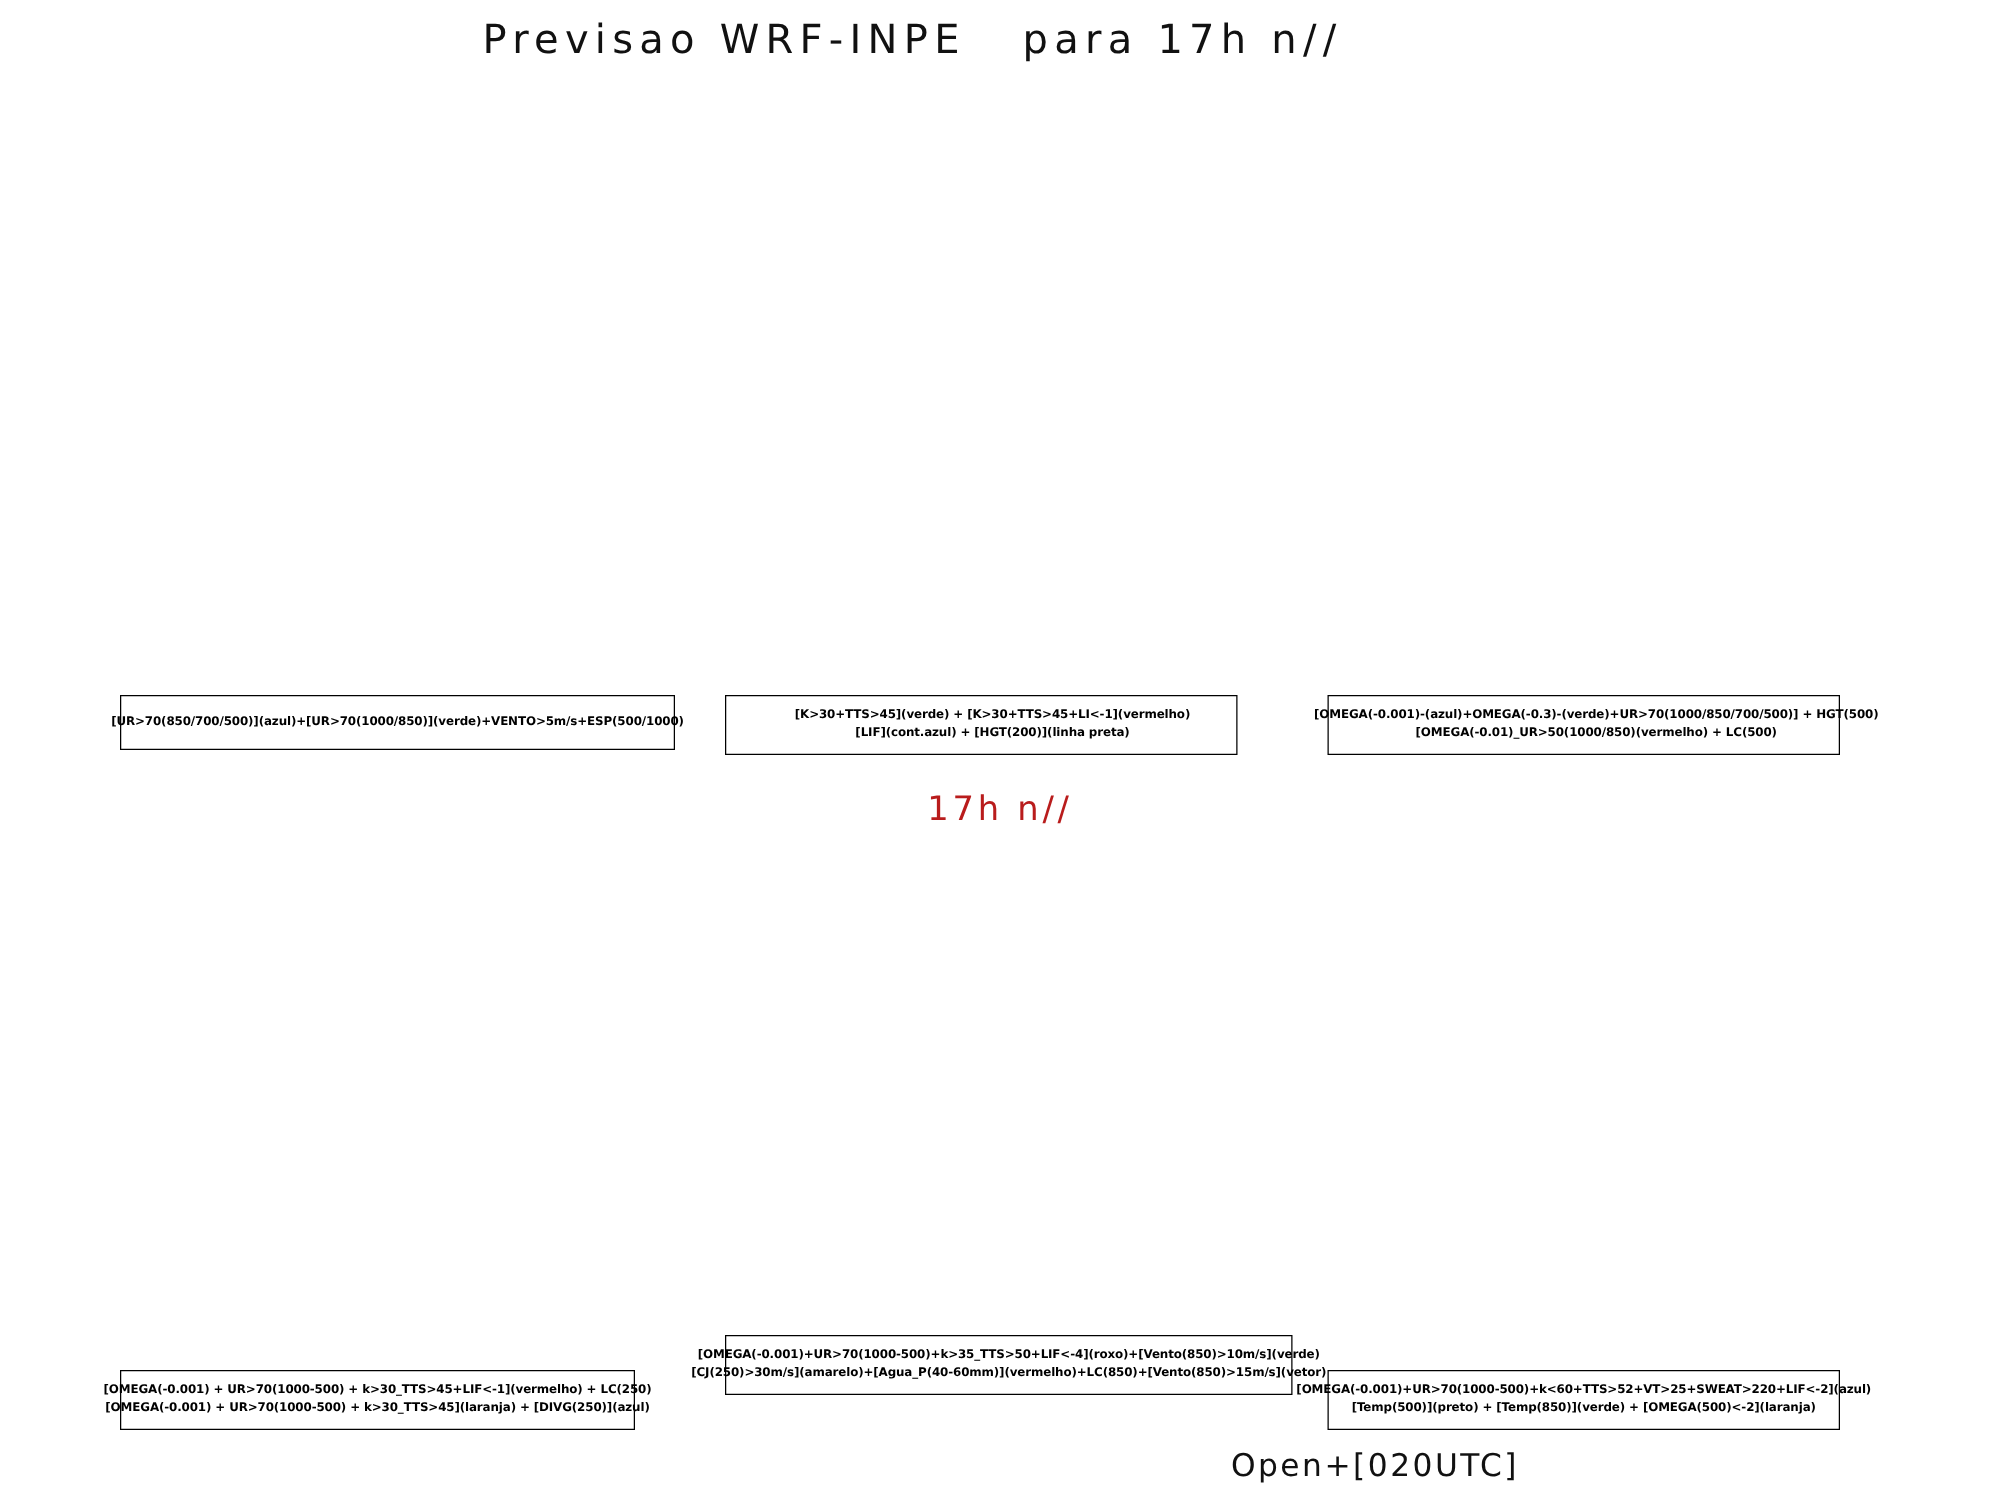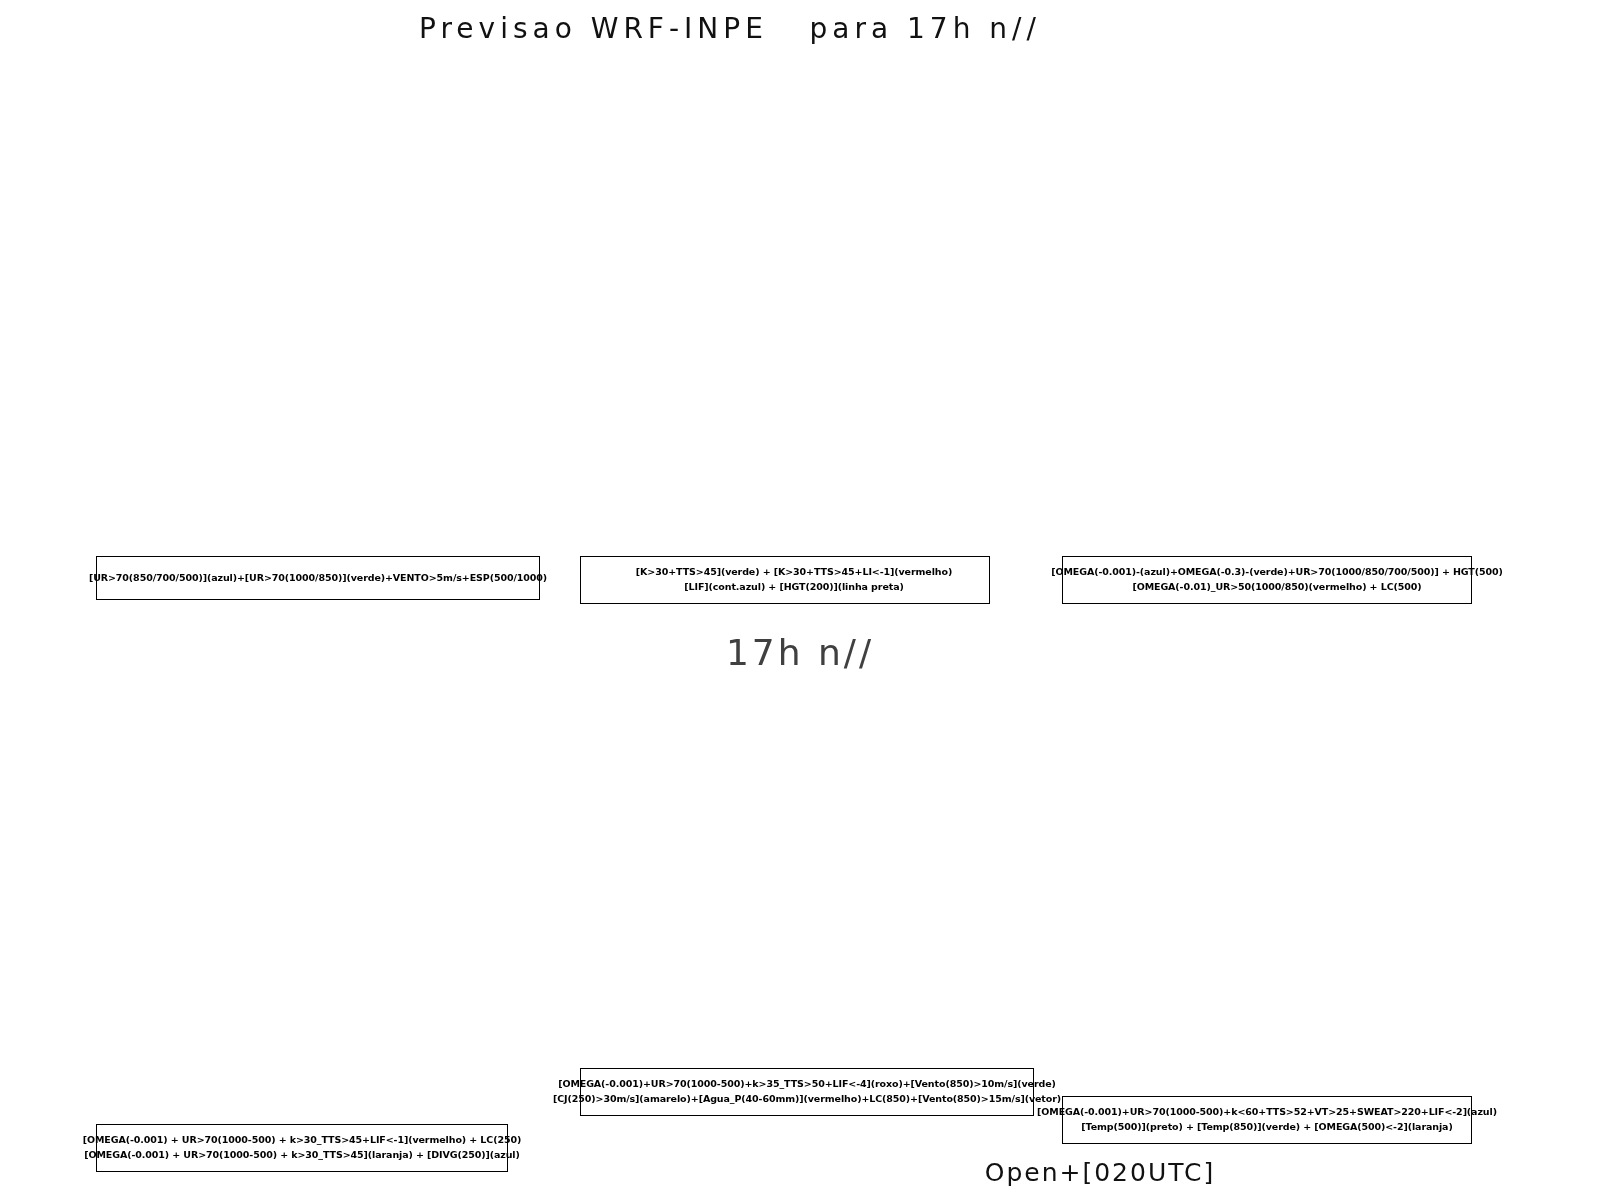--- a/index.html
+++ b/index.html
@@ -16,38 +16,38 @@
     overflow: hidden;
   }
 
   .page-title {
     position: absolute;
     top: 12px;
     left: 0;
     width: 1460px;
     text-align: center;
     font-family: "DejaVu Sans", sans-serif;
-    font-size: 28px;
+    font-size: 32px;
     font-weight: 400;
     letter-spacing: 5px;
     color: #111111;
     white-space: pre;
   }
 
   .mid-label {
     position: absolute;
     top: 632px;
     left: 0;
     width: 1600px;
     text-align: center;
     font-family: "DejaVu Sans", sans-serif;
-    font-size: 36px;
+    font-size: 27px;
     font-weight: 400;
     letter-spacing: 3px;
-    color: #404040;
+    color: #b91c1c;
     white-space: pre;
   }
 
   .footer-label {
     position: absolute;
     top: 1158px;
     left: 0;
     width: 1600px;
     text-align: center;
     font-family: "DejaVu Sans", sans-serif;
@@ -79,21 +79,21 @@
     text-align: center;
     letter-spacing: -0.1px;
   }
 
   
   #legend-top-left   { left: 96px;  top: 556px; width: 444px; height: 44px; }
   #legend-top-center { left: 580px; top: 556px; width: 410px; height: 48px; padding-left: 24px; }
   #legend-top-right  { left: 1062px;top: 556px; width: 410px; height: 48px; padding-left: 26px; }
 
   
-  #legend-bottom-left   { left: 96px;  top: 1124px; width: 412px; height: 48px; }
+  #legend-bottom-left   { left: 96px;  top: 1096px; width: 412px; height: 48px; }
   #legend-bottom-center { left: 580px; top: 1068px; width: 454px; height: 48px; }
   #legend-bottom-right  { left: 1062px;top: 1096px; width: 410px; height: 48px; }
 </style>
 </head>
 <body>
 
 <div class="page-title">Previsao WRF-INPE   para 17h n//</div>
 
 <div class="legend-box" id="legend-top-left">
   <div class="legend-line">[UR&gt;70(850/700/500)](azul)+[UR&gt;70(1000/850)](verde)+VENTO&gt;5m/s+ESP(500/1000)</div>

